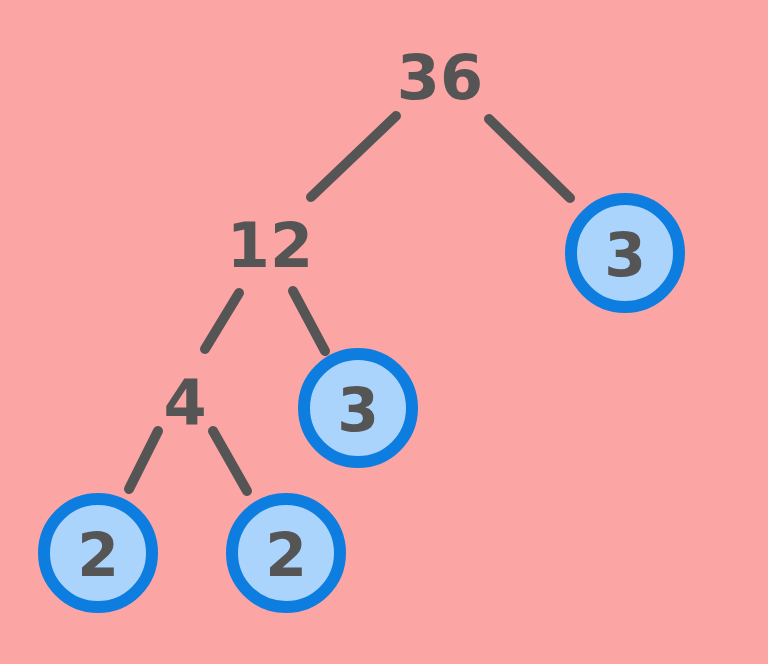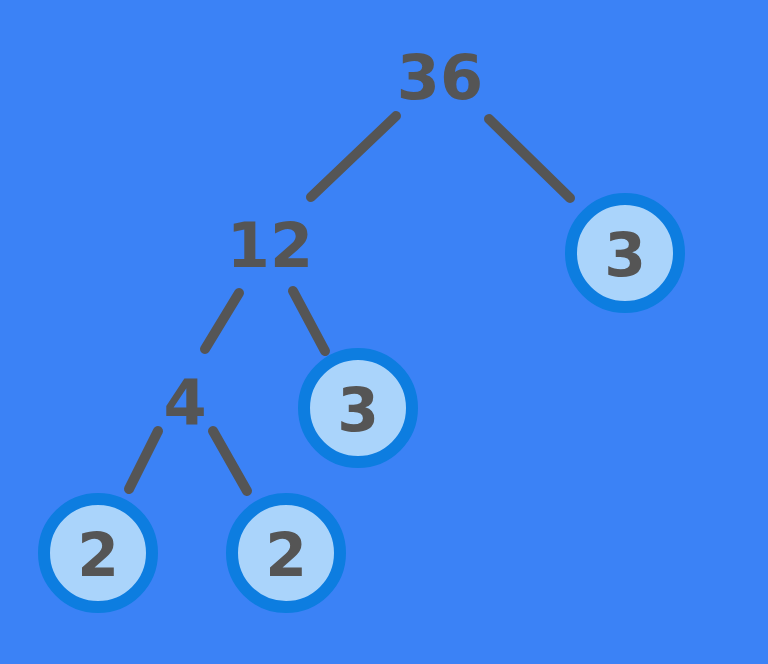--- a/index.html
+++ b/index.html
@@ -4,21 +4,21 @@
 <style>
   html, body {
     margin: 0;
     padding: 0;
     background: #4a7352;
   }
   #stage {
     position: relative;
     width: 768px;
     height: 664px;
-    background: #3b82f6;
+    background: #fca5a5;
     overflow: hidden;
     font-family: "DejaVu Sans", sans-serif;
   }
   #tree-svg {
     position: absolute;
     inset: 0;
     width: 768px;
     height: 664px;
     display: block;
   }

